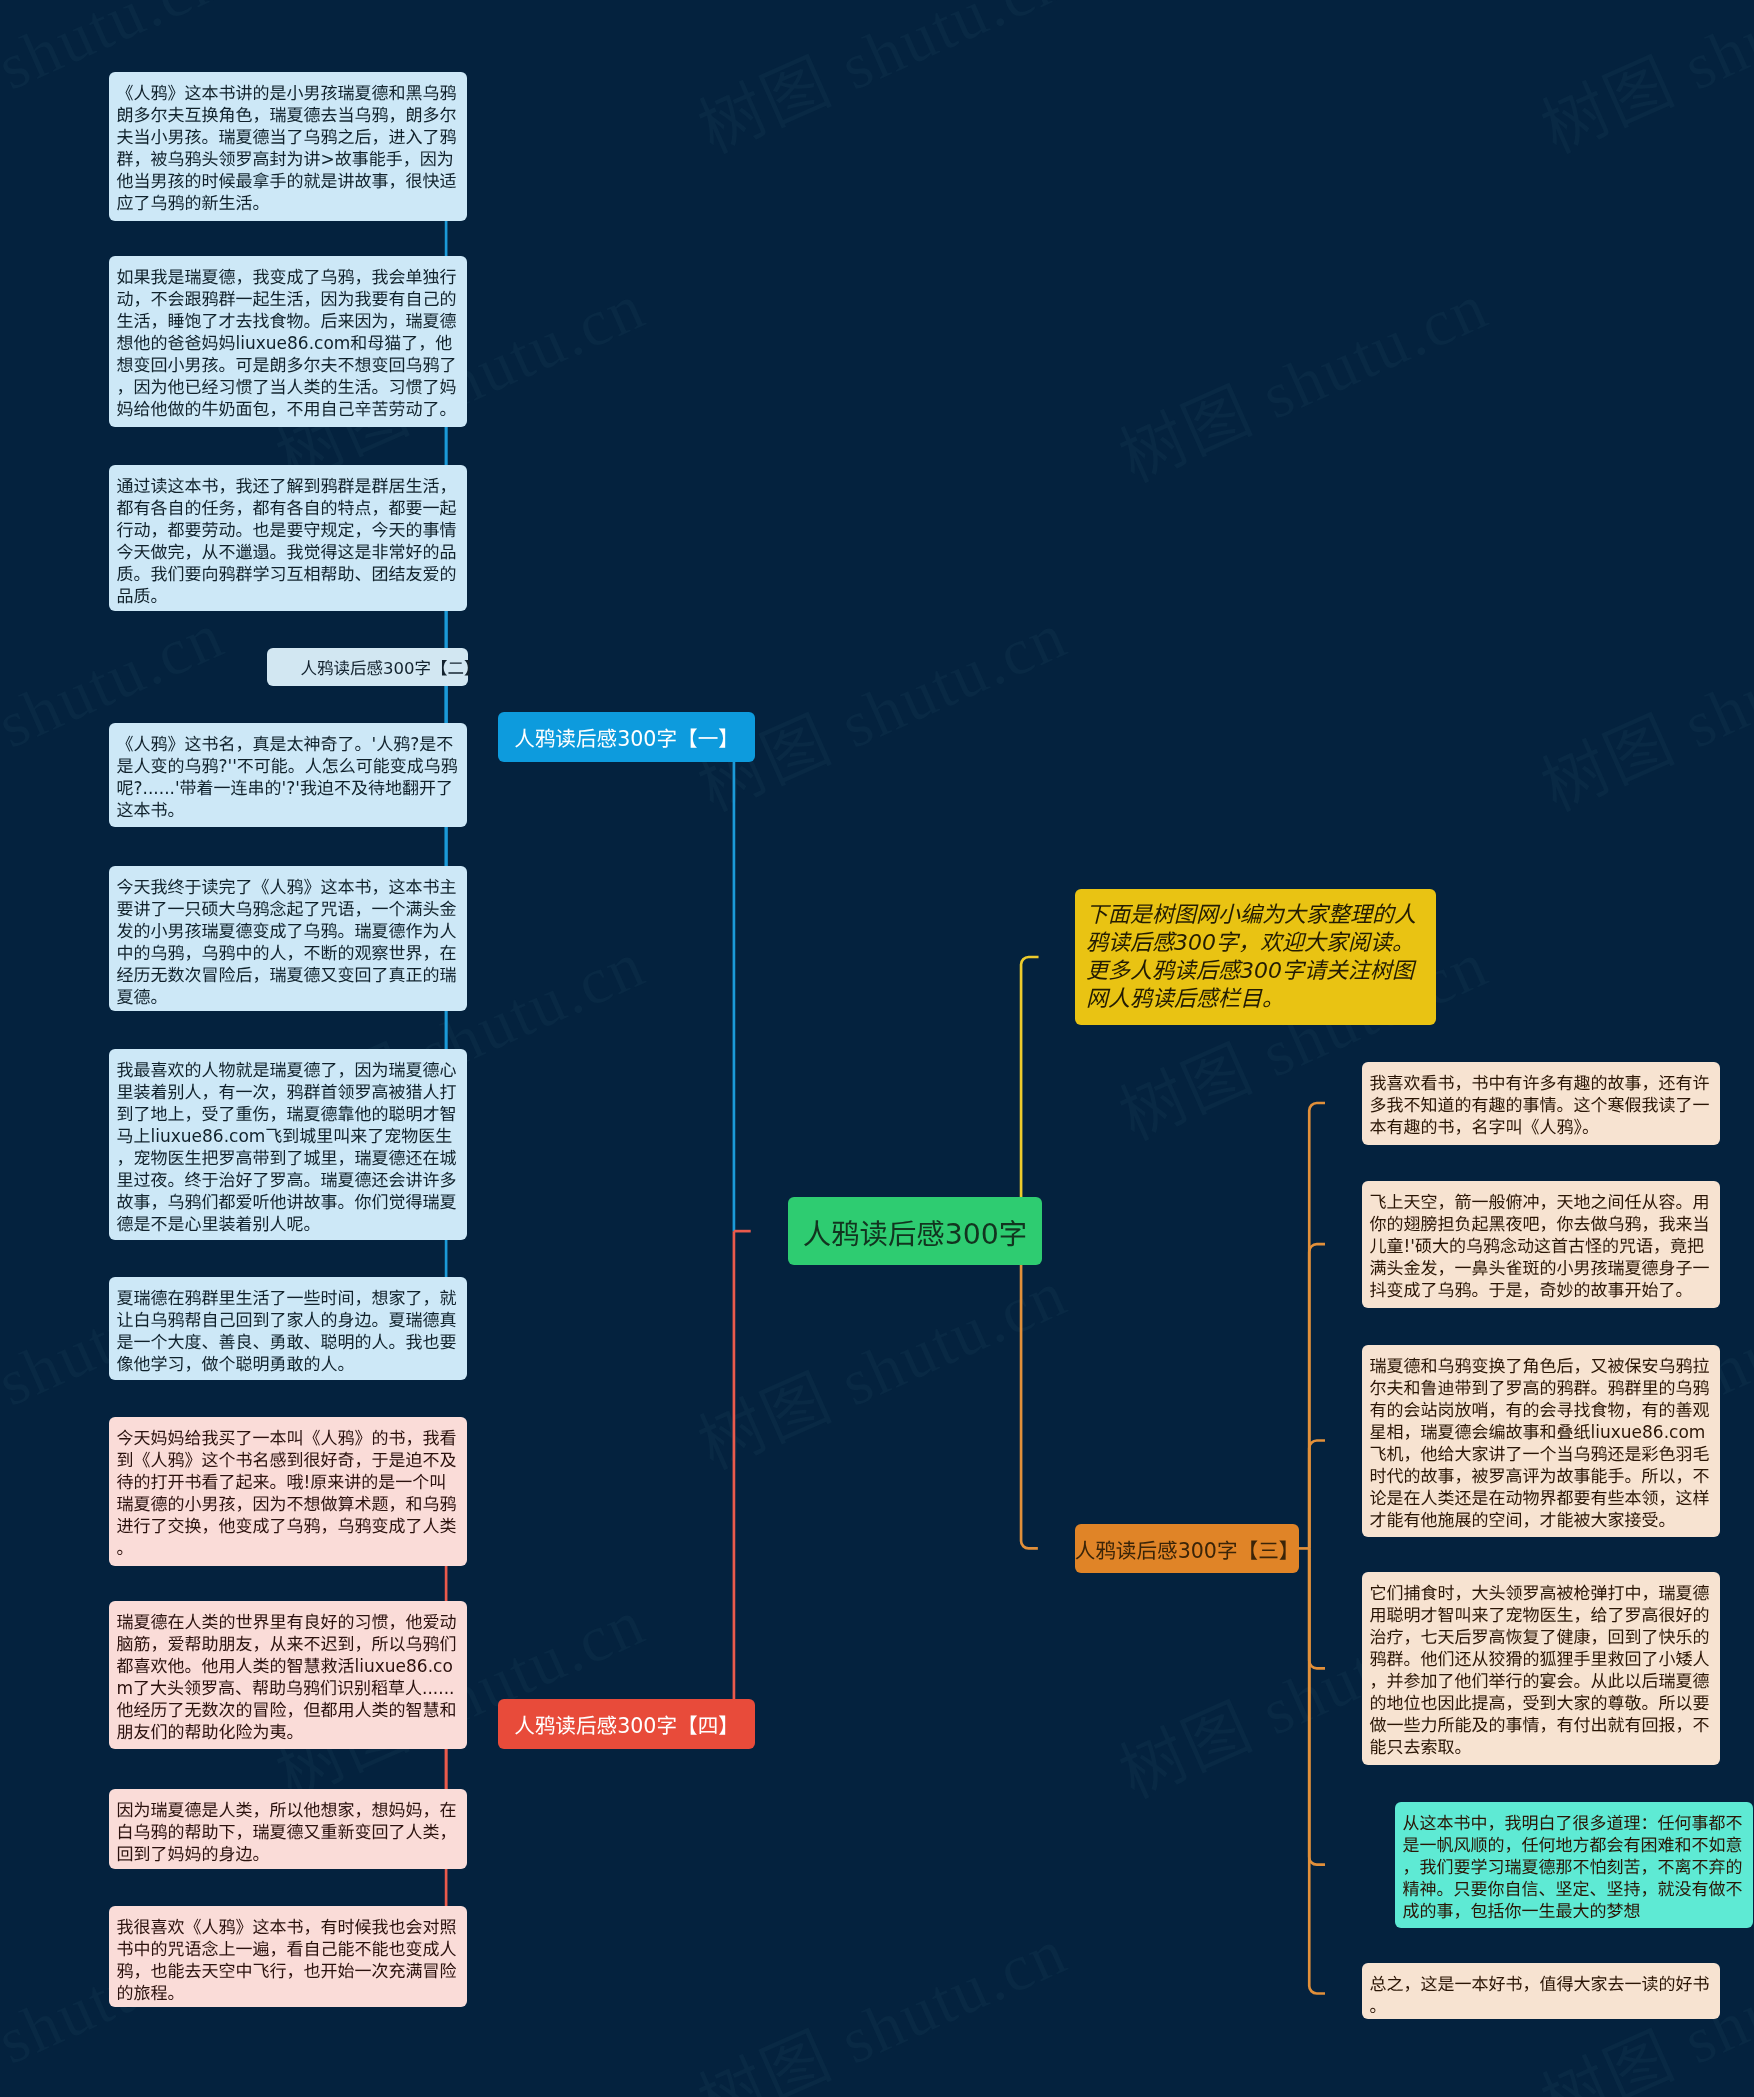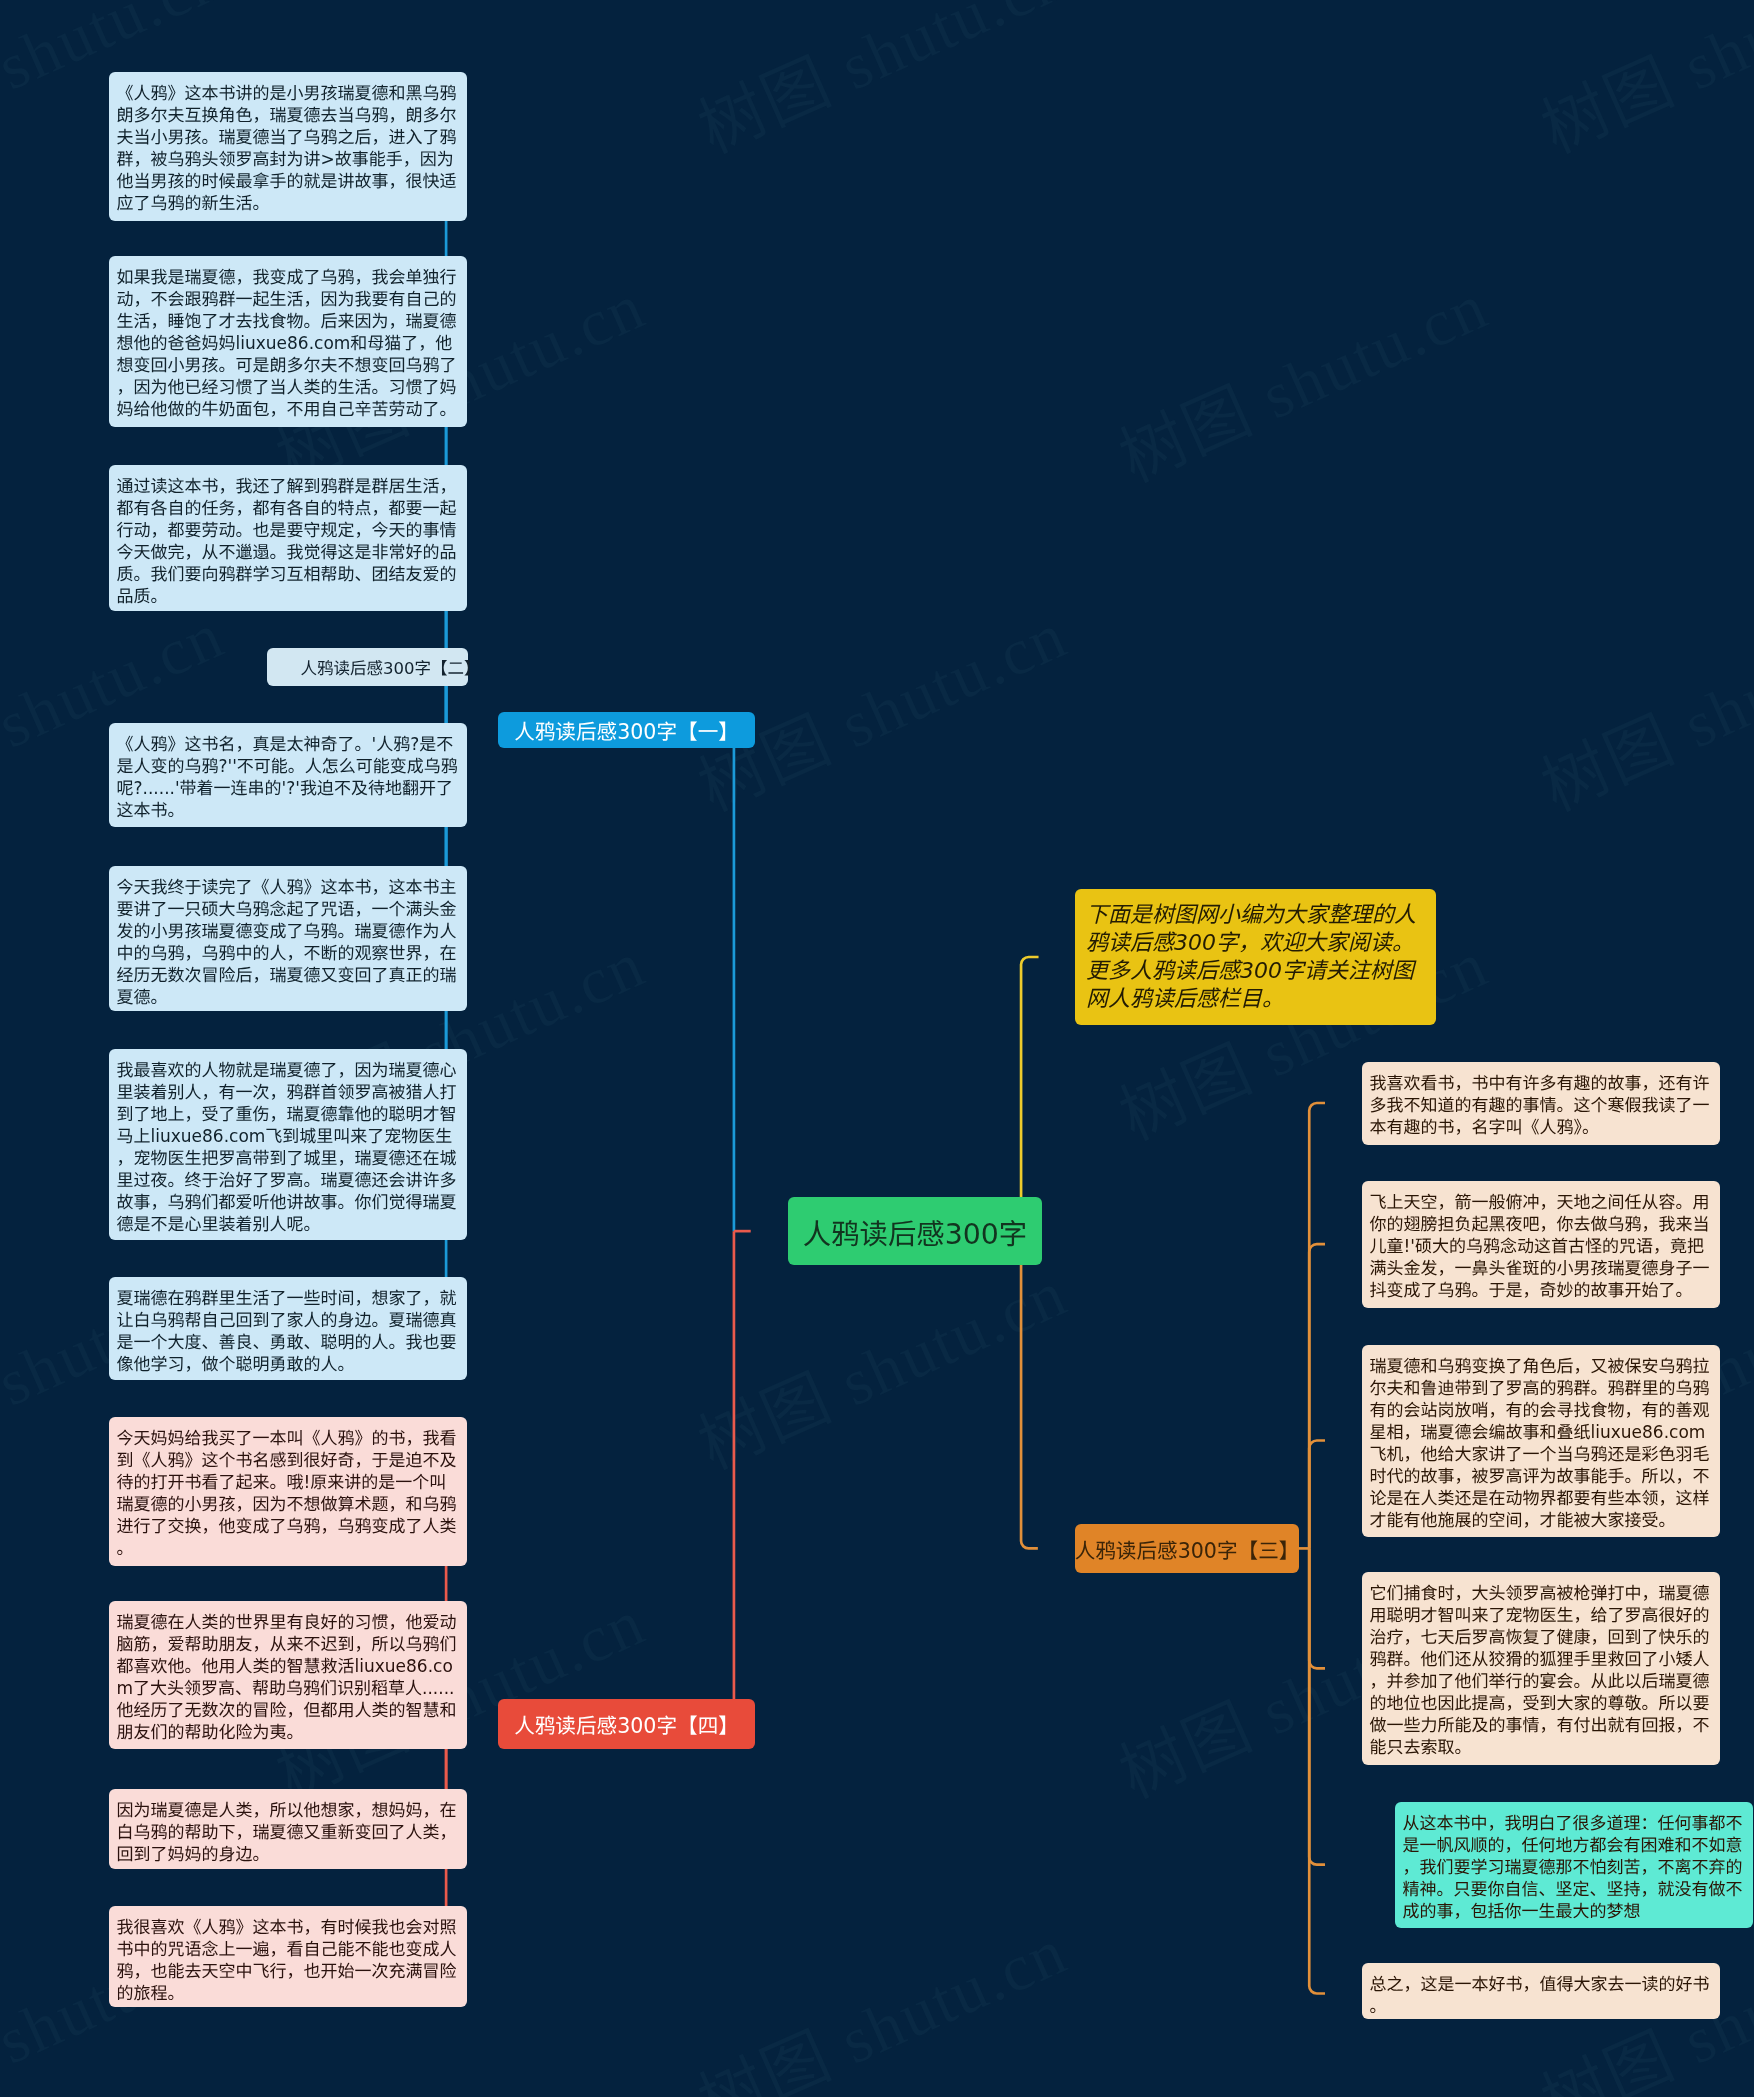--- a/index.html
+++ b/index.html
@@ -84,21 +84,21 @@
 <div class="node leaf" style="left:1325px;top:1062px;width:358px;height:83px;background:#f7e3d1;color:#2a1505"><span>我喜欢看书，书中有许多有趣的故事，还有许多我不知道的有趣的事情。这个寒假我读了一本有趣的书，名字叫《人鸦》。</span></div>
 <div class="node leaf" style="left:1325px;top:1181px;width:358px;height:127px;background:#f7e3d1;color:#2a1505"><span>飞上天空，箭一般俯冲，天地之间任从容。用你的翅膀担负起黑夜吧，你去做乌鸦，我来当儿童!'硕大的乌鸦念动这首古怪的咒语，竟把满头金发，一鼻头雀斑的小男孩瑞夏德身子一抖变成了乌鸦。于是，奇妙的故事开始了。</span></div>
 <div class="node leaf" style="left:1325px;top:1345px;width:358px;height:192px;background:#f7e3d1;color:#2a1505"><span>瑞夏德和乌鸦变换了角色后，又被保安乌鸦拉尔夫和鲁迪带到了罗高的鸦群。鸦群里的乌鸦有的会站岗放哨，有的会寻找食物，有的善观星相，瑞夏德会编故事和叠纸liuxue86.com飞机，他给大家讲了一个当乌鸦还是彩色羽毛时代的故事，被罗高评为故事能手。所以，不论是在人类还是在动物界都要有些本领，这样才能有他施展的空间，才能被大家接受。</span></div>
 <div class="node leaf" style="left:1325px;top:1572px;width:358px;height:193px;background:#f7e3d1;color:#2a1505"><span>它们捕食时，大头领罗高被枪弹打中，瑞夏德用聪明才智叫来了宠物医生，给了罗高很好的治疗，七天后罗高恢复了健康，回到了快乐的鸦群。他们还从狡猾的狐狸手里救回了小矮人，并参加了他们举行的宴会。从此以后瑞夏德的地位也因此提高，受到大家的尊敬。所以要做一些力所能及的事情，有付出就有回报，不能只去索取。</span></div>
 <div class="node leaf" style="left:1358px;top:1802px;width:358px;height:126px;background:#5eead4;color:#2a1505"><span>从这本书中，我明白了很多道理：任何事都不是一帆风顺的，任何地方都会有困难和不如意，我们要学习瑞夏德那不怕刻苦，不离不弃的精神。只要你自信、坚定、坚持，就没有做不成的事，包括你一生最大的梦想</span></div>
 <div class="node leaf" style="left:1325px;top:1963px;width:358px;height:56px;background:#f7e3d1;color:#2a1505"><span>总之，这是一本好书，值得大家去一读的好书。</span></div>
 <div class="node leaf intro" style="left:1038px;top:889px;width:361px;height:136px;background:#e9c313;color:#231c03"><span>下面是树图网小编为大家整理的人鸦读后感300字，欢迎大家阅读。更多人鸦读后感300字请关注树图网人鸦读后感栏目。</span></div>
 <div class="node lbl lbl2" style="left:230px;top:648px;width:201px;height:38px;background:#d2e7f2;color:#12222e">
     <span>人鸦读后感300字【二】</span>
   </div>
-<div class="node lbl" style="left:461px;top:712px;width:257px;height:36px;background:#0d9bdd;color:#ffffff">
+<div class="node lbl" style="left:461px;top:712px;width:257px;height:50px;background:#0d9bdd;color:#ffffff">
     <span>人鸦读后感300字【一】</span>
   </div>
 <div class="node lbl" style="left:461px;top:1699px;width:257px;height:50px;background:#e84b3a;color:#ffffff">
     <span>人鸦读后感300字【四】</span>
   </div>
 <div class="node lbl" style="left:1038px;top:1524px;width:224px;height:49px;background:#e08427;color:#3a2408">
     <span>人鸦读后感300字【三】</span>
   </div>
 <div class="node lbl center" style="left:751px;top:1197px;width:254px;height:68px;background:#2ecc71;color:#12341f">
     <span>人鸦读后感300字</span>

